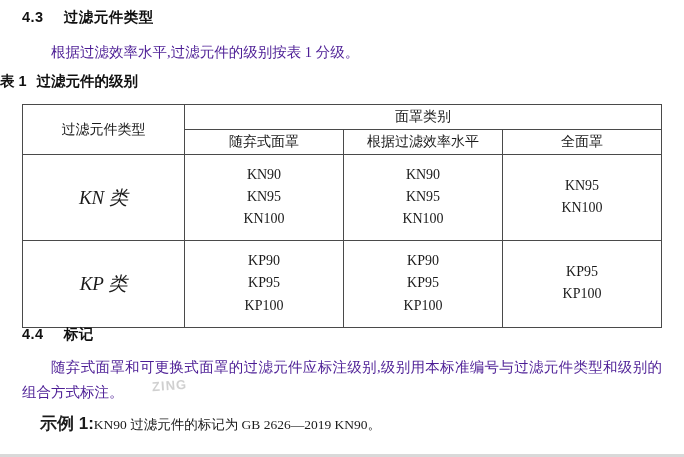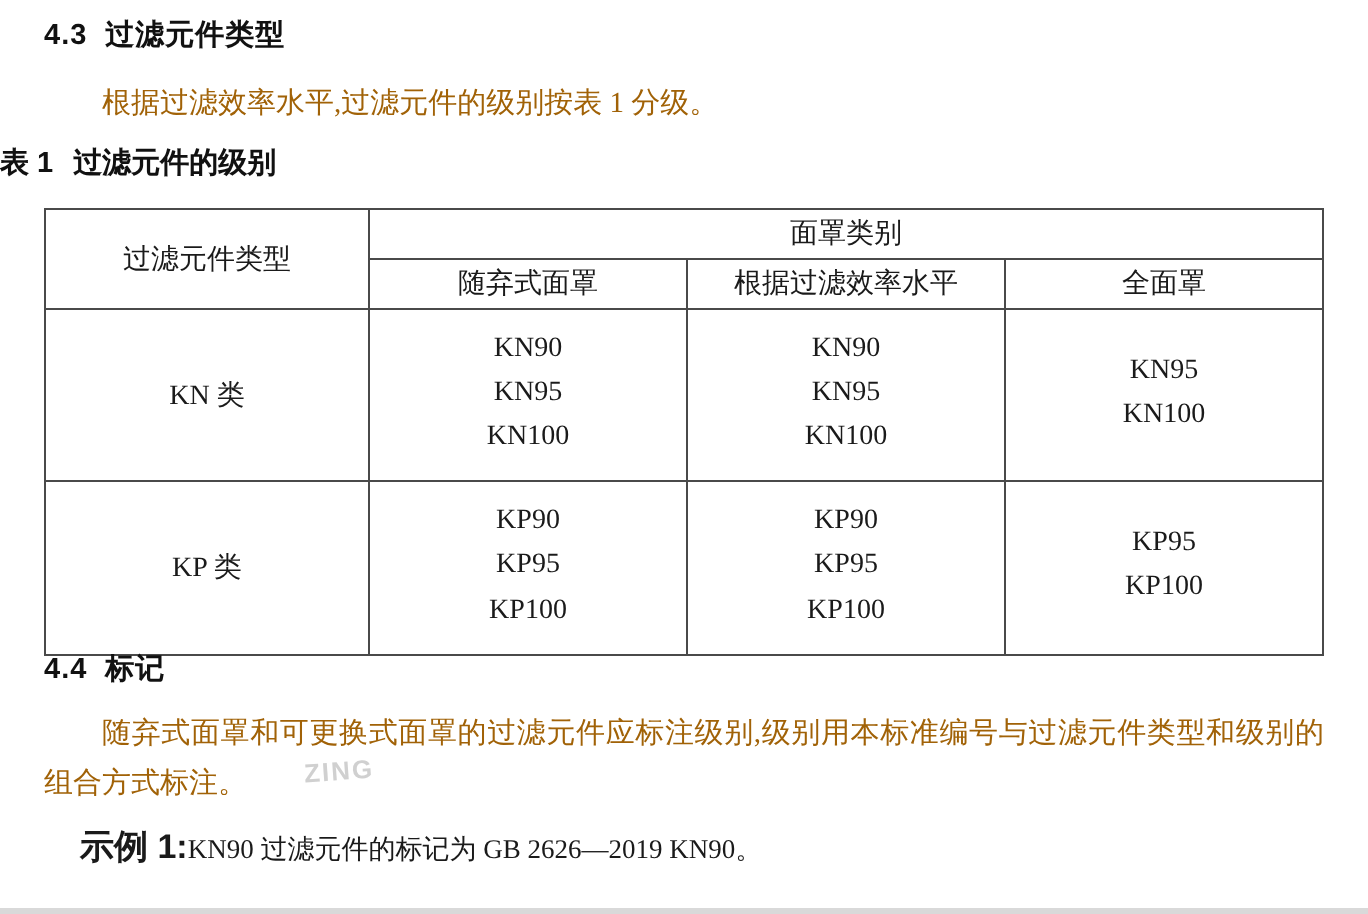--- a/index.html
+++ b/index.html
@@ -24,26 +24,26 @@
   }
   .sec-head {
     font-family: "Liberation Sans", sans-serif;
     font-size: 14.5px;
     font-weight: bold;
     color: #111;
     letter-spacing: 0.5px;
   }
   .sec-head .num {
     display: inline-block;
-    margin-right: 9px;
+    margin-right: 20px;
   }
   .para {
     font-size: 14.5px;
     line-height: 1.75;
-    color: #a16207;
+    color: #4c1d95;
     text-align: justify;
   }
   .indent {
     text-indent: 2em;
   }
   #sec43 {
     position: absolute;
     left: 22px;
     top: 8px;
   }
@@ -97,21 +97,22 @@
   }
   .cellstack {
     padding: 9px 0 10px 0;
     line-height: 1.58;
     font-size: 14px;
   }
   .cellstack div {
     white-space: nowrap;
   }
   .rowlabel {
-    font-size: 14px;
+    font-size: 19px;
+    font-style: italic;
   }
   #sec44 {
     position: absolute;
     left: 22px;
     top: 325px;
   }
   #para44 {
     position: absolute;
     left: 22px;
     top: 355px;

